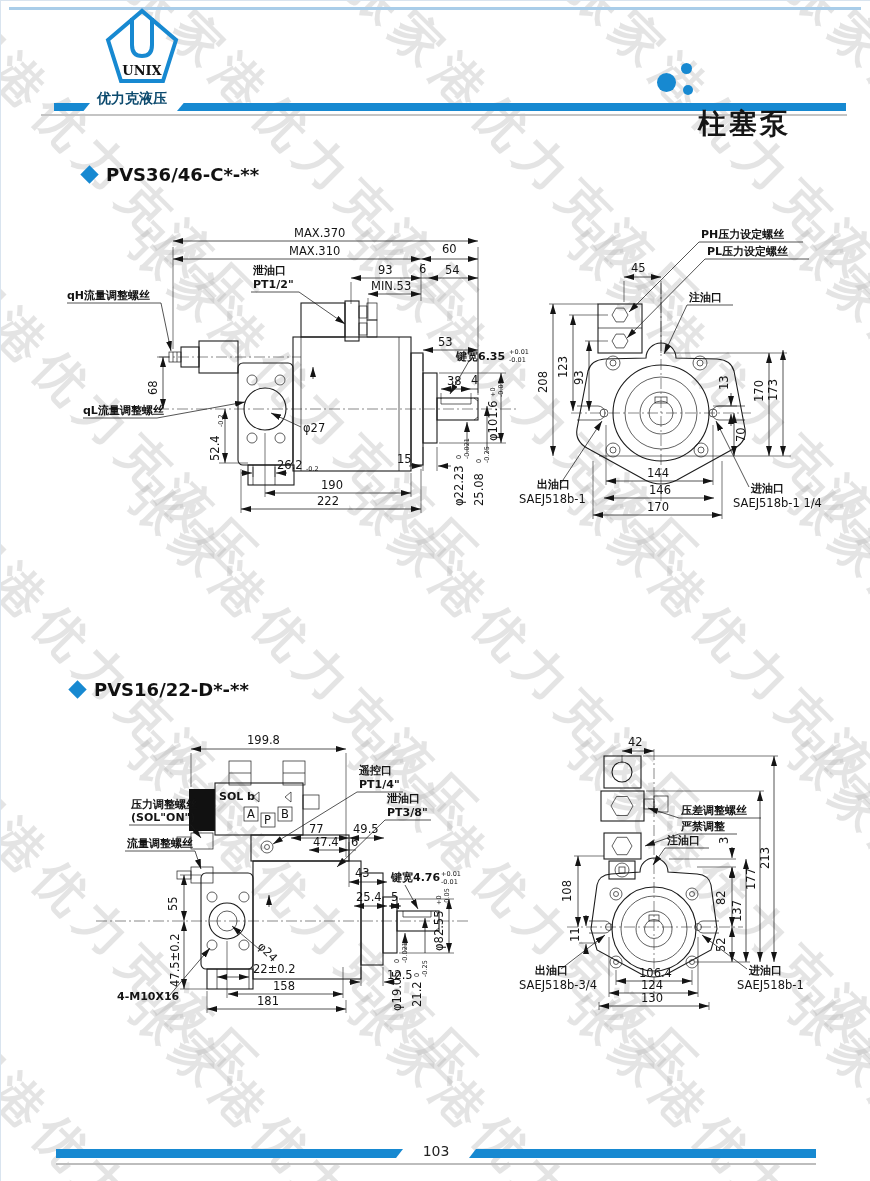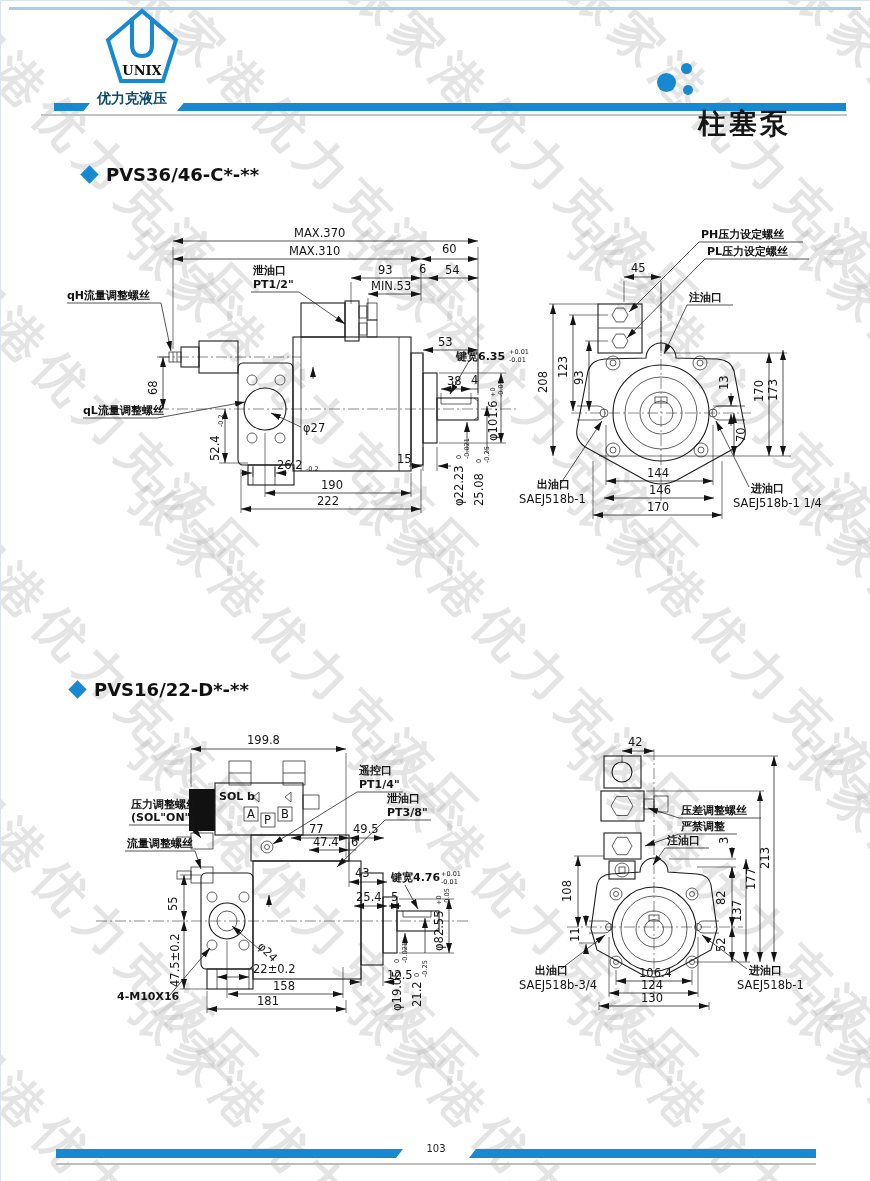--- a/index.html
+++ b/index.html
@@ -15,21 +15,21 @@
   .hdr-gray{position:absolute;left:40px;top:113px;width:806px;height:2px;background:#c4c4c4;z-index:1;}
   .hdr-product{position:absolute;left:697px;top:60px;font-size:28px;font-weight:bold;color:#151515;
                letter-spacing:3px;z-index:2;margin-top:44px;}
   .dot{position:absolute;border-radius:50%;background:#1789d1;z-index:2;}
   .logo{position:absolute;left:95px;top:6px;z-index:2;}
   
   .title{position:absolute;font-size:18px;font-weight:bold;color:#111;z-index:3;display:flex;align-items:center;}
   .diamond{display:inline-block;width:13px;height:13px;background:#1789d1;transform:rotate(45deg);
            margin-right:10px;flex:0 0 auto;}
   
-  .ftr-num{position:absolute;left:405px;top:1142px;width:60px;text-align:center;font-size:10px;color:#222;z-index:2;}
+  .ftr-num{position:absolute;left:405px;top:1142px;width:60px;text-align:center;font-size:14px;color:#222;z-index:2;}
   .ftr-gray{position:absolute;left:55px;top:1162px;width:760px;height:2px;background:#bdbdbd;z-index:1;}
   
   svg.dwg{position:absolute;left:0;top:0;z-index:1;}
   svg.dwg text{font-family:"DejaVu Sans",sans-serif;fill:#141414;}
   .d{font-size:11.5px;}
   .lbl{font-size:11px;font-weight:bold;}
   .tol{font-size:6.5px;}
   .o{stroke:#1c1c1c;stroke-width:1.1;fill:none;}
   .o2{stroke:#1c1c1c;stroke-width:0.7;fill:none;}
   .dim{stroke:#1c1c1c;stroke-width:0.75;fill:none;}

